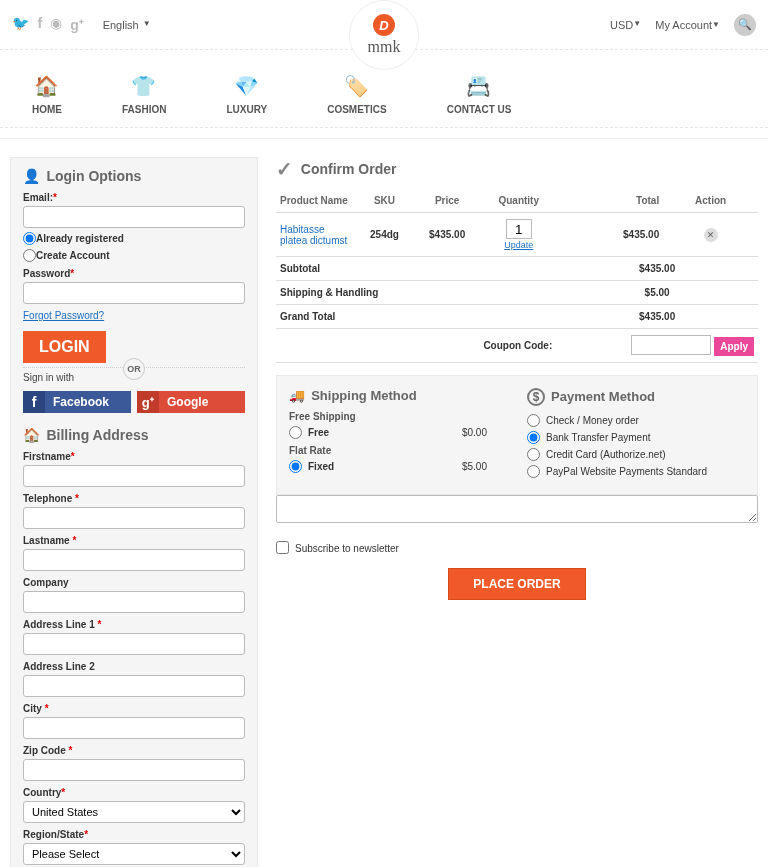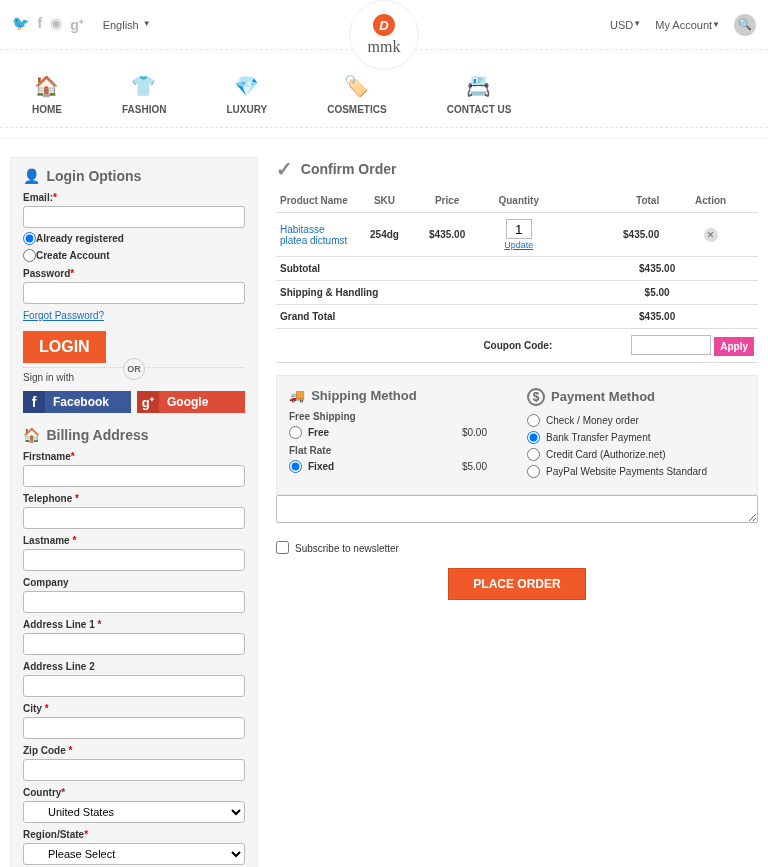--- a/index.html
+++ b/index.html
@@ -24,21 +24,21 @@
 
 .main { display: flex; gap: 18px; padding: 18px 10px; border-top: 1px solid #eee; margin-top: 10px; }
 .left { width: 248px; flex-shrink: 0; }
 .right { flex: 1; }
 
 
 .panel { background: #f5f5f5; border: 1px solid #e9e9e9; padding: 10px 12px 14px; }
 .panel-title { display: flex; align-items: center; gap: 6px; font-size: 14px; font-weight: bold; color: #666; margin-bottom: 8px; }
 .field-label { font-size: 10px; font-weight: bold; margin: 6px 0 3px; display: block; }
 .req { color: #d00; }
-.field-input { width: 100%; height: 22px; border: 1px solid #bbb; border-radius: 3px; padding: 2px 20px; background: #fff; font-size: 11px; }
+.field-input { width: 100%; height: 22px; border: 1px solid #bbb; border-radius: 3px; padding: 2px 4px; background: #fff; font-size: 11px; }
 .radio-row { display: flex; align-items: center; margin: 4px 0; font-size: 10px; font-weight: bold; }
 .link { color: #1a6ec1; font-size: 10px; text-decoration: underline; display: inline-block; margin-top: 6px; cursor: pointer; }
 .btn-login { background: #f05a28; color: #fff; border: none; padding: 7px 16px; font-size: 16px; font-weight: bold; margin-top: 10px; cursor: pointer; }
 .or-divider { position: relative; border-top: 1px dotted #ccc; margin: 4px 0; }
 .or-circle { position: absolute; left: 50%; top: -10px; transform: translateX(-50%); width: 22px; height: 22px; border: 1px solid #ccc; border-radius: 50%; background: #f5f5f5; display: flex; align-items: center; justify-content: center; font-size: 9px; font-weight: bold; color: #666; }
 .signin-with { font-size: 10px; color: #444; margin-bottom: 8px; }
 .social-btns { display: flex; gap: 6px; margin-bottom: 14px; }
 .btn-fb { background: #3b5998; color: #fff; flex: 1; padding: 4px 8px; display: flex; align-items: center; gap: 8px; font-size: 12px; font-weight: bold; cursor: pointer; }
 .btn-fb .ico { background: #2a4580; width: 22px; height: 22px; margin: -4px 0 -4px -8px; display: flex; align-items: center; justify-content: center; font-size: 14px; }
 .btn-gg { background: #dd4b39; color: #fff; flex: 1; padding: 4px 8px; display: flex; align-items: center; gap: 8px; font-size: 12px; font-weight: bold; cursor: pointer; }

